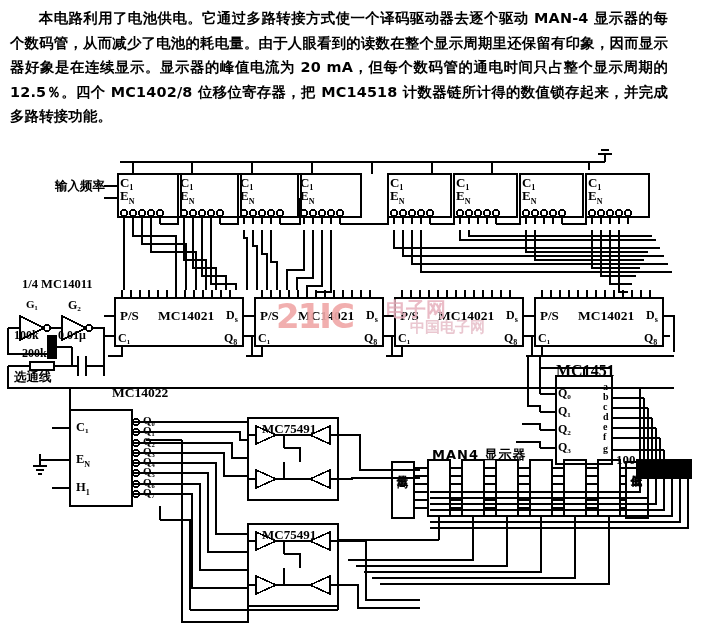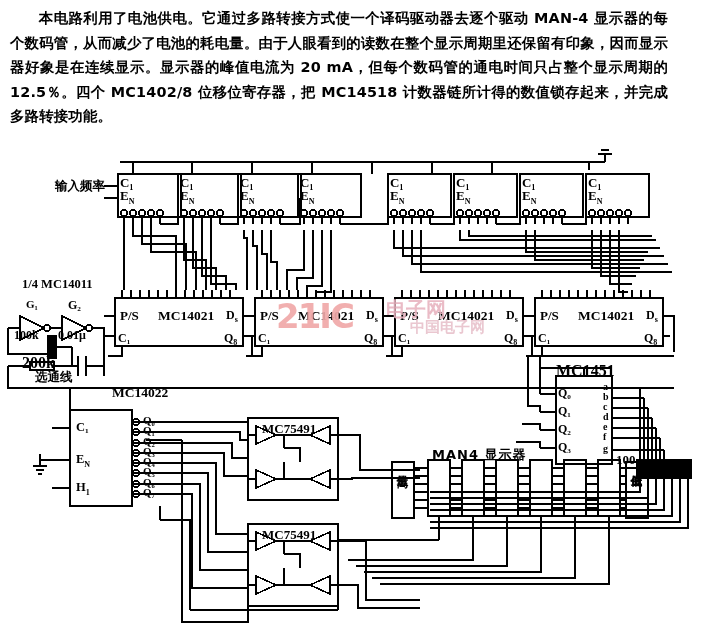--- a/index.html
+++ b/index.html
@@ -560,22 +560,22 @@
 <div class="lbl lbl-mono" style="left:522px;top:188px;font-size:13px;"><span>E</span><sub style="font-size:8px;">N</sub></div>
 
 <div class="lbl lbl-mono" style="left:588px;top:175px;font-size:13px;">C₁</div>
 <div class="lbl lbl-mono" style="left:588px;top:188px;font-size:13px;"><span>E</span><sub style="font-size:8px;">N</sub></div>
 
 <div class="lbl lbl-mono" style="left:22px;top:277px;font-size:12.5px;">1/4 MC14011</div>
 <div class="lbl lbl-mono" style="left:26px;top:298px;font-size:11px;">G₁</div>
 <div class="lbl lbl-mono" style="left:68px;top:298px;font-size:12px;">G₂</div>
 <div class="lbl lbl-mono" style="left:14px;top:328px;font-size:12px;">100k</div>
 <div class="lbl lbl-mono" style="left:58px;top:328px;font-size:12px;">0.01μ</div>
-<div class="lbl lbl-mono" style="left:22px;top:354px;font-size:16px;">200k</div>
-<div class="lbl lbl-cn" style="left:14px;top:369px;font-size:12.5px;margin-left:21px;">选通线</div>
+<div class="lbl lbl-mono" style="left:22px;top:346px;font-size:12px;">200k</div>
+<div class="lbl lbl-cn" style="left:14px;top:369px;font-size:12.5px;">选通线</div>
 
 <div class="lbl lbl-mono" style="left:120px;top:308px;font-size:13px;">P/S</div>
 <div class="lbl lbl-mono" style="left:158px;top:308px;font-size:13.5px;">MC14021</div>
 <div class="lbl lbl-mono" style="left:118px;top:331px;font-size:12px;">C₁</div>
 <div class="lbl lbl-mono" style="left:226px;top:308px;font-size:12px;"><span>D</span><sub style="font-size:8px;">s</sub></div>
 <div class="lbl lbl-mono" style="left:224px;top:331px;font-size:12px;"><span>Q</span><sub style="font-size:8px;">8</sub></div>
 
 <div class="lbl lbl-mono" style="left:260px;top:308px;font-size:13px;">P/S</div>
 <div class="lbl lbl-mono" style="left:298px;top:308px;font-size:13.5px;">MC14021</div>
 <div class="lbl lbl-mono" style="left:258px;top:331px;font-size:12px;">C₁</div>

